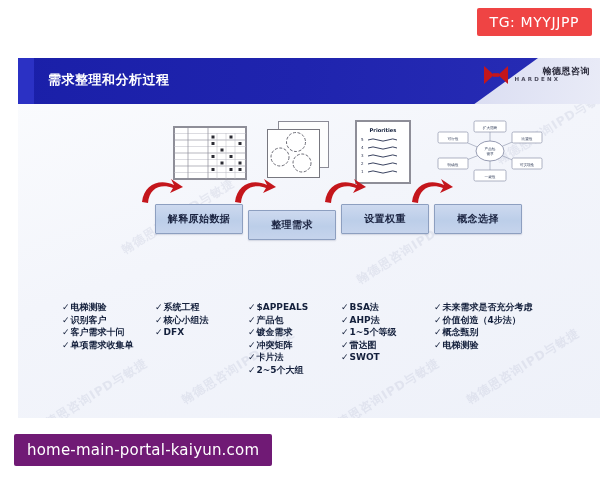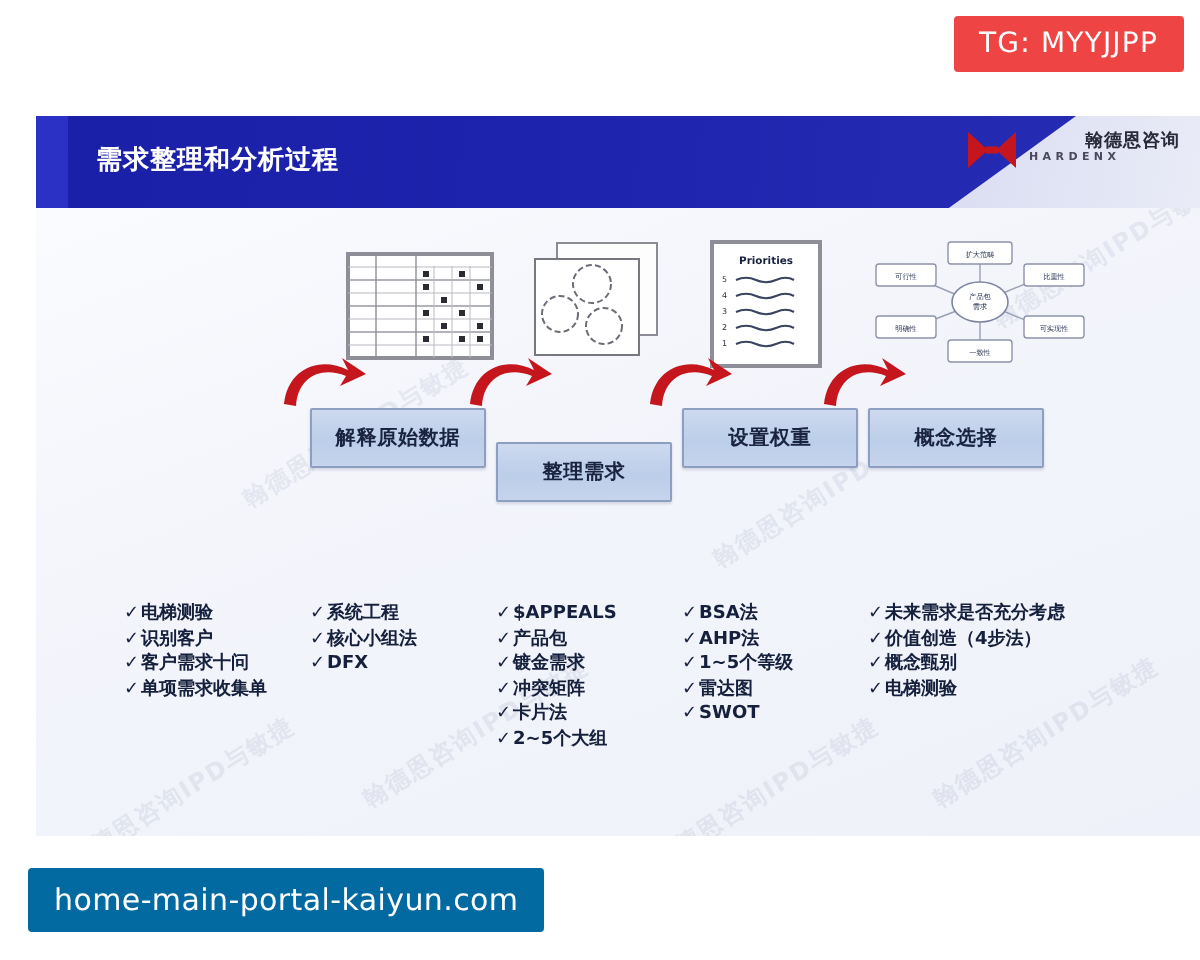--- a/index.html
+++ b/index.html
@@ -170,21 +170,21 @@
     color: #ffffff;
     font-size: 14px;
     letter-spacing: 0.6px;
     padding: 6px 13px;
     border-radius: 2px;
   }
   .url-badge {
     position: absolute;
     left: 14px;
     bottom: 14px;
-    background: #0369a1;
+    background: #701a75;
     color: #ffffff;
     font-size: 15px;
     letter-spacing: 0.2px;
     padding: 7px 13px;
     border-radius: 2px;
   }
 </style>
 </head>
 <body>
 
@@ -321,21 +321,21 @@
     <svg class="arrow" style="left:305px; top:118px;" width="44" height="30" viewBox="0 0 44 30">
       <path d="M2 26 C4 8, 20 2, 34 9 L31 3 L43 11 L30 17 L33 12 C21 7, 9 12, 8 27 Z" fill="#c4161c"></path>
     </svg>
     <svg class="arrow" style="left:392px; top:118px;" width="44" height="30" viewBox="0 0 44 30">
       <path d="M2 26 C4 8, 20 2, 34 9 L31 3 L43 11 L30 17 L33 12 C21 7, 9 12, 8 27 Z" fill="#c4161c"></path>
     </svg>
 
     <div class="stage-box" style="left:137px; top:146px; width:86px;">
       <span>解释原始数据</span>
     </div>
-    <div class="stage-box" style="left:230px; top:163px; width:86px;text-align:center;">
+    <div class="stage-box" style="left:230px; top:152px; width:86px;text-align:center;">
       <span>整理需求</span>
     </div>
     <div class="stage-box" style="left:323px; top:146px; width:86px;">
       <span>设置权重</span>
     </div>
     <div class="stage-box" style="left:416px; top:146px; width:86px;">
       <span>概念选择</span>
     </div>
 
     <div class="bullets" style="left:44px;">

